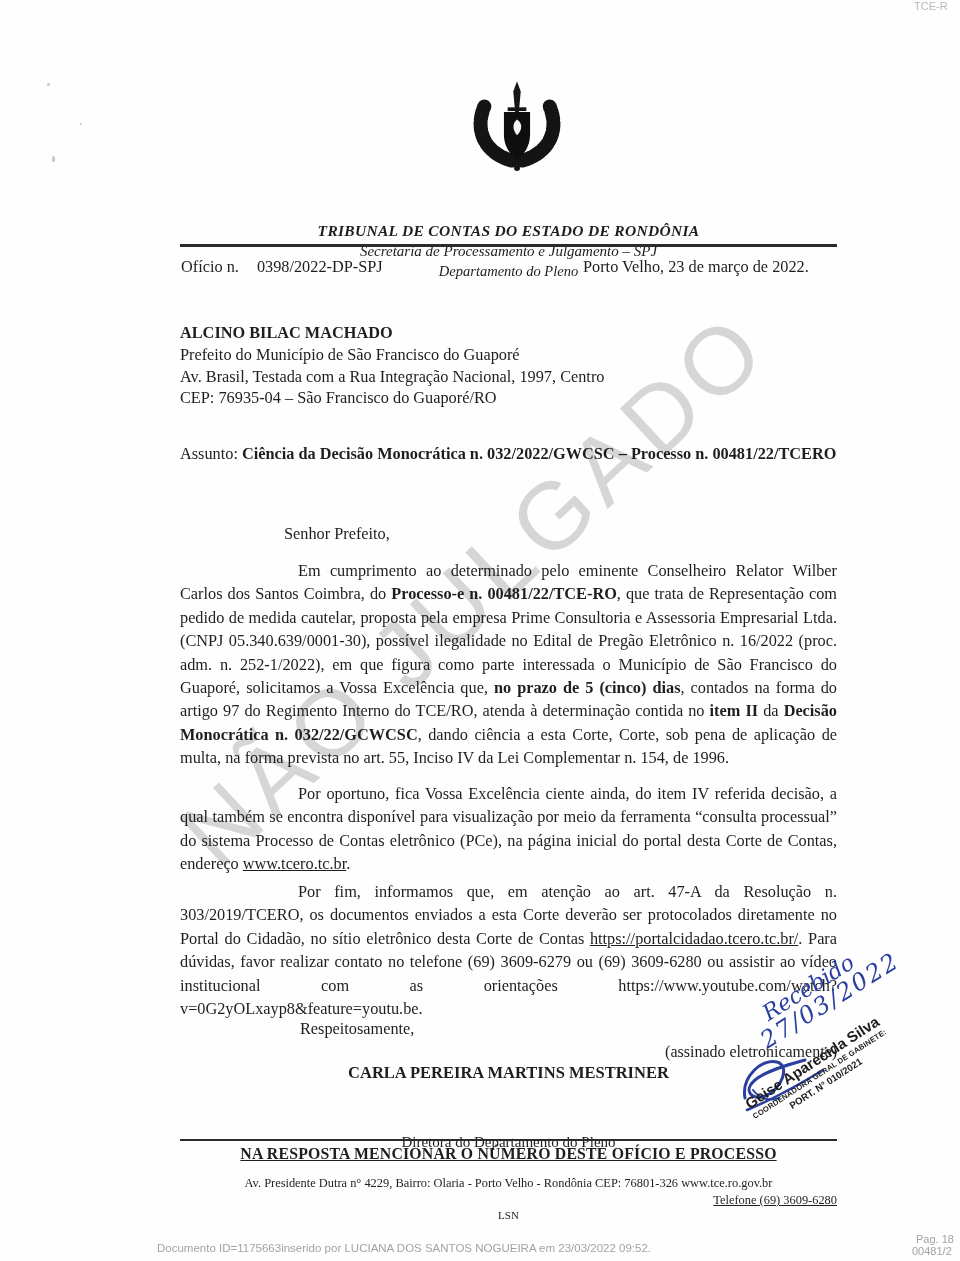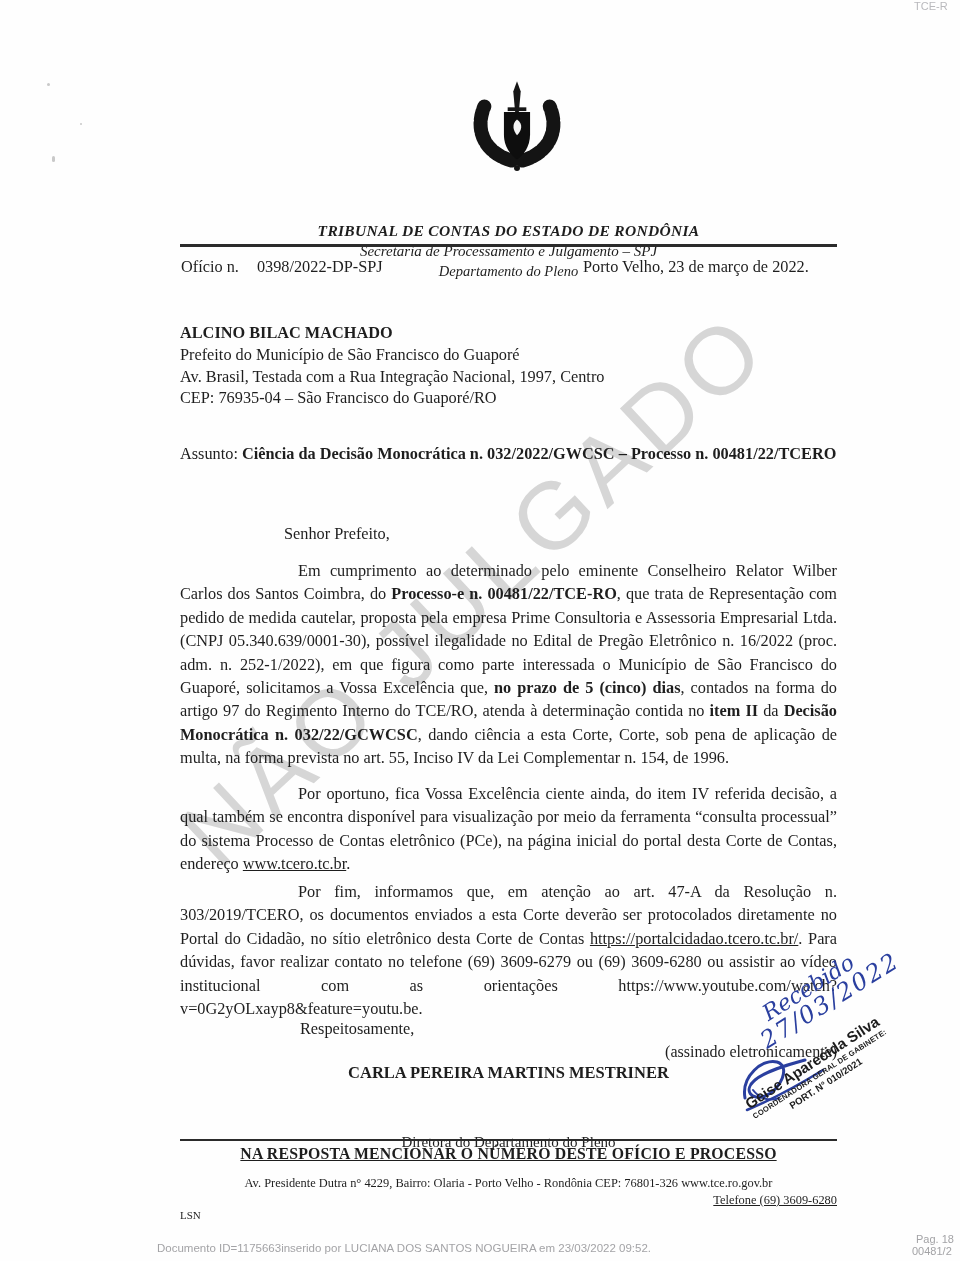--- a/index.html
+++ b/index.html
@@ -64,21 +64,21 @@
   .stamp-name { font-size:15px; font-weight:bold; }
   .stamp-role { font-size:7.6px; font-weight:bold; letter-spacing:0.2px; margin-top:1px; }
   .stamp-port { font-size:9.6px; font-weight:bold; margin-top:1px; }
 
   
   .f-notice { left:180px; top:1145px; width:657px; text-align:center; font-size:15.8px;
     font-weight:bold; text-decoration:underline; letter-spacing:0.2px; }
   .f-address { left:180px; top:1176px; width:657px; text-align:center; font-size:12.4px; }
   .f-phone { left:180px; top:1193px; width:657px; text-align:right; font-size:12.4px;
     text-decoration:underline; }
-  .f-initials { left:180px; top:1209px; width:657px; text-align:left; font-size:11px; }
+  .f-initials { left:180px; top:1209px; width:657px; text-align:center; font-size:11px; }
 
   
   .scanbar { font-family:"Liberation Sans",sans-serif; color:#a3a3a6; }
   .doc-info { left:157px; top:1242px; font-size:11.5px; }
   .doc-info .gap { }
   .pag  { left:916px; top:1233px; font-size:11px; }
   .proc { left:912px; top:1245px; font-size:11px; }
 
   .speck { position:absolute; background:#c9c9c9; border-radius:50%; }
 </style>

